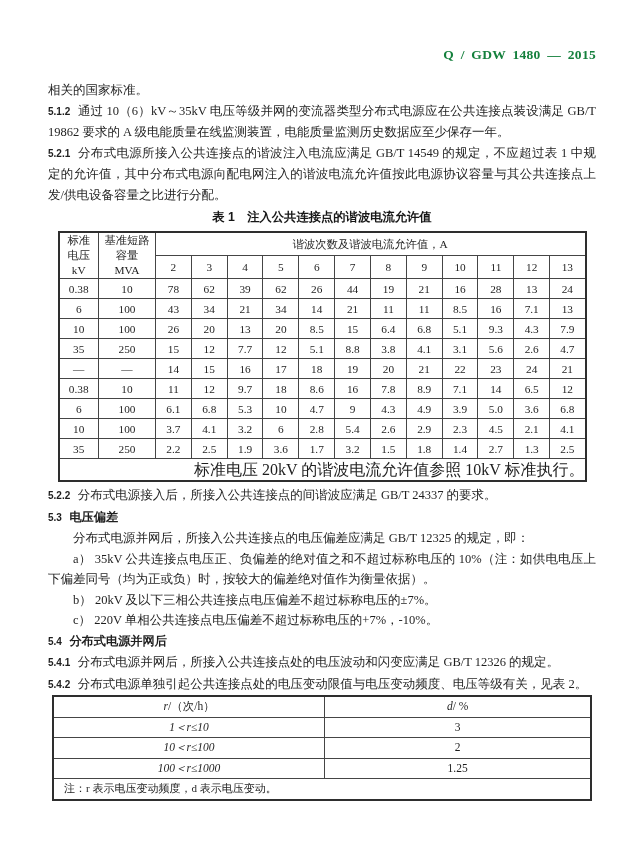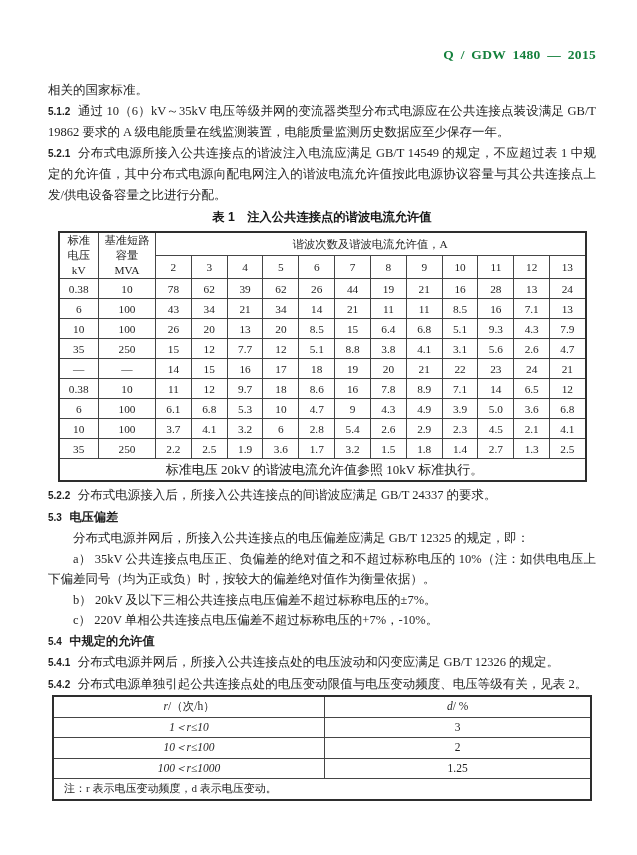--- a/index.html
+++ b/index.html
@@ -34,21 +34,21 @@
     width:529px; margin:0 auto; font-size:11.3px;
     border:2px solid #2e2e2e;
   }
   #t1 th, #t1 td {
     border:1px solid #454545; text-align:center; vertical-align:middle;
     font-weight:normal; padding:2.5px 1px; line-height:14px;
   }
   #t1 thead th { line-height:15px; padding:0 1px; }
   .hdr-stack span { display:block; }
   #t1 tfoot td {
-    text-align:center; padding:4px 0 4px 5px; font-size:13px; line-height:13px;
+    text-align:right; padding:4px 0 4px 5px; font-size:16px; line-height:13px;
   }
   #t2 {
     width:540px; margin:0 auto; font-size:11.5px;
     border:2px solid #2e2e2e;
   }
   #t2 th, #t2 td {
     border:1px solid #454545; text-align:center; vertical-align:middle;
     font-weight:normal; padding:3px 2px; line-height:13.5px;
   }
   .math { font-style:italic; }
@@ -275,21 +275,21 @@
 
   <p class="p"><span class="num">5.2.2</span><span>分布式电源接入后，所接入公共连接点的间谐波应满足 GB/T 24337 的要求。</span></p>
 
   <p class="p"><span class="num">5.3</span><span class="hd">电压偏差</span></p>
 
   <p class="p indent">分布式电源并网后，所接入公共连接点的电压偏差应满足 GB/T 12325 的规定，即：</p>
   <p class="p indent">a）  35kV 公共连接点电压正、负偏差的绝对值之和不超过标称电压的 10%（注：如供电电压上下偏差同号（均为正或负）时，按较大的偏差绝对值作为衡量依据）。</p>
   <p class="p indent">b）  20kV 及以下三相公共连接点电压偏差不超过标称电压的±7%。</p>
   <p class="p indent">c）  220V 单相公共连接点电压偏差不超过标称电压的+7%，-10%。</p>
 
-  <p class="p"><span class="num">5.4</span><span class="hd">中规定的允许值</span></p>
+  <p class="p"><span class="num">5.4</span><span class="hd">分布式电源并网后</span></p>
 
   <p class="p"><span class="num">5.4.1</span><span>分布式电源并网后，所接入公共连接点处的电压波动和闪变应满足 GB/T 12326 的规定。</span></p>
 
   <p class="p"><span class="num">5.4.2</span><span>分布式电源单独引起公共连接点处的电压变动限值与电压变动频度、电压等级有关，见表 2。</span></p>
 
 
   <table id="t2">
     <colgroup>
       <col style="width:50.5%">
         <col style="width:49.5%">

